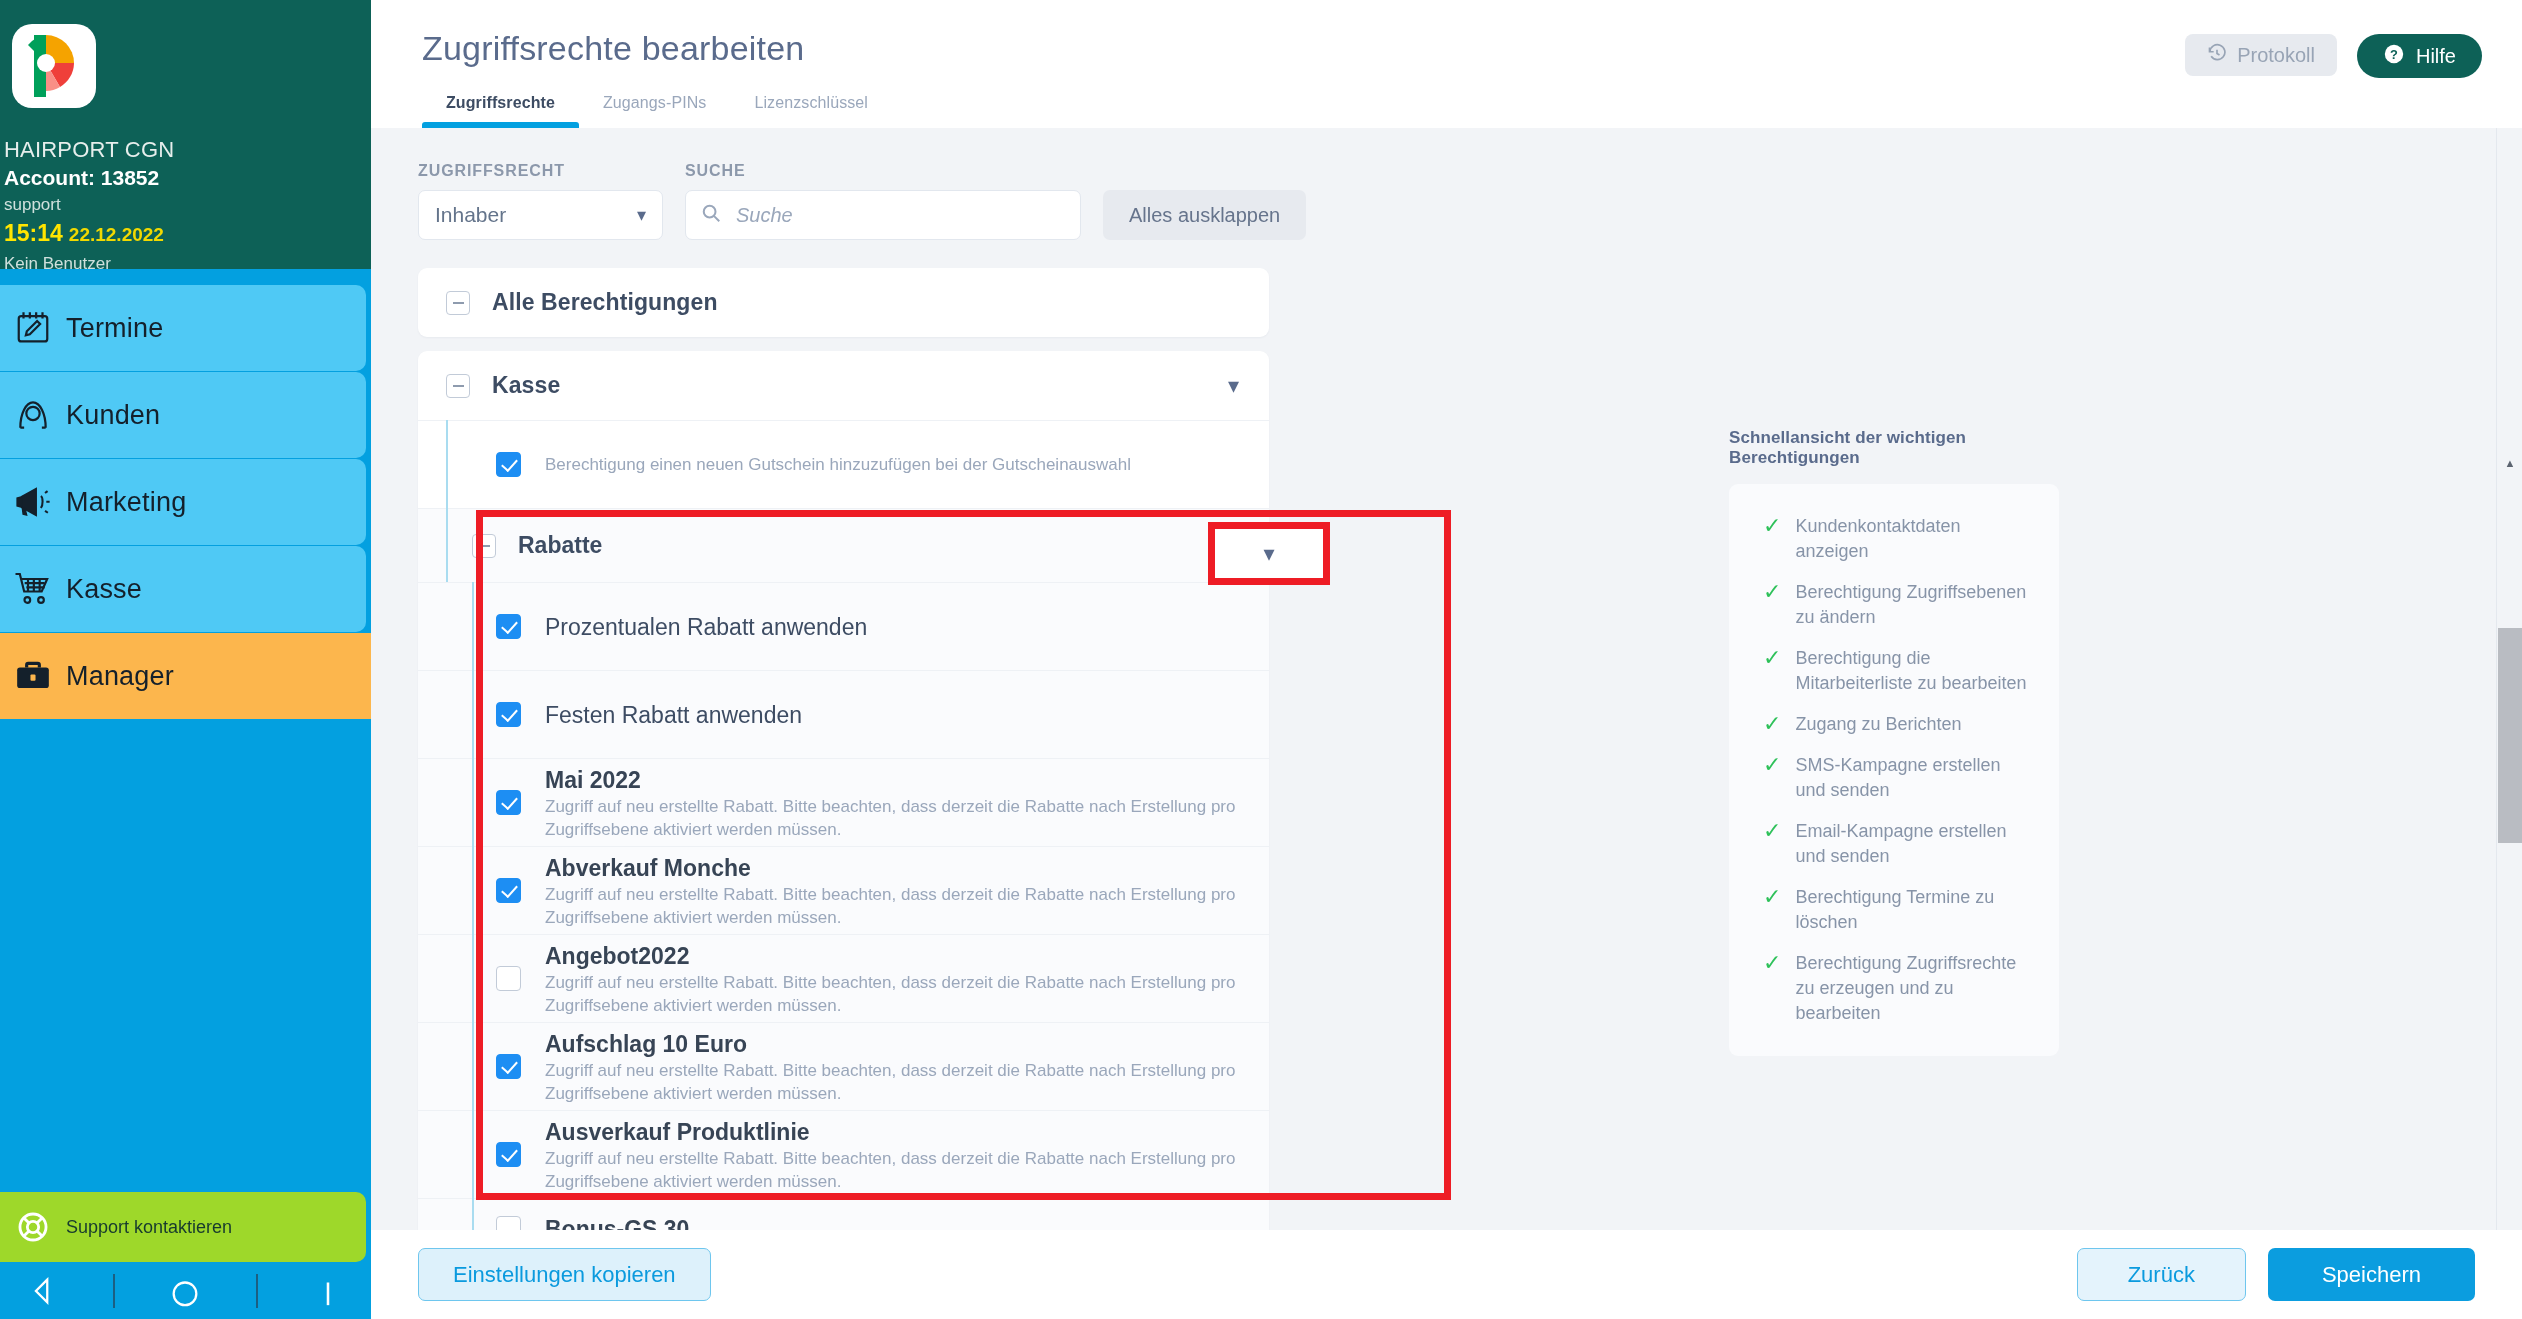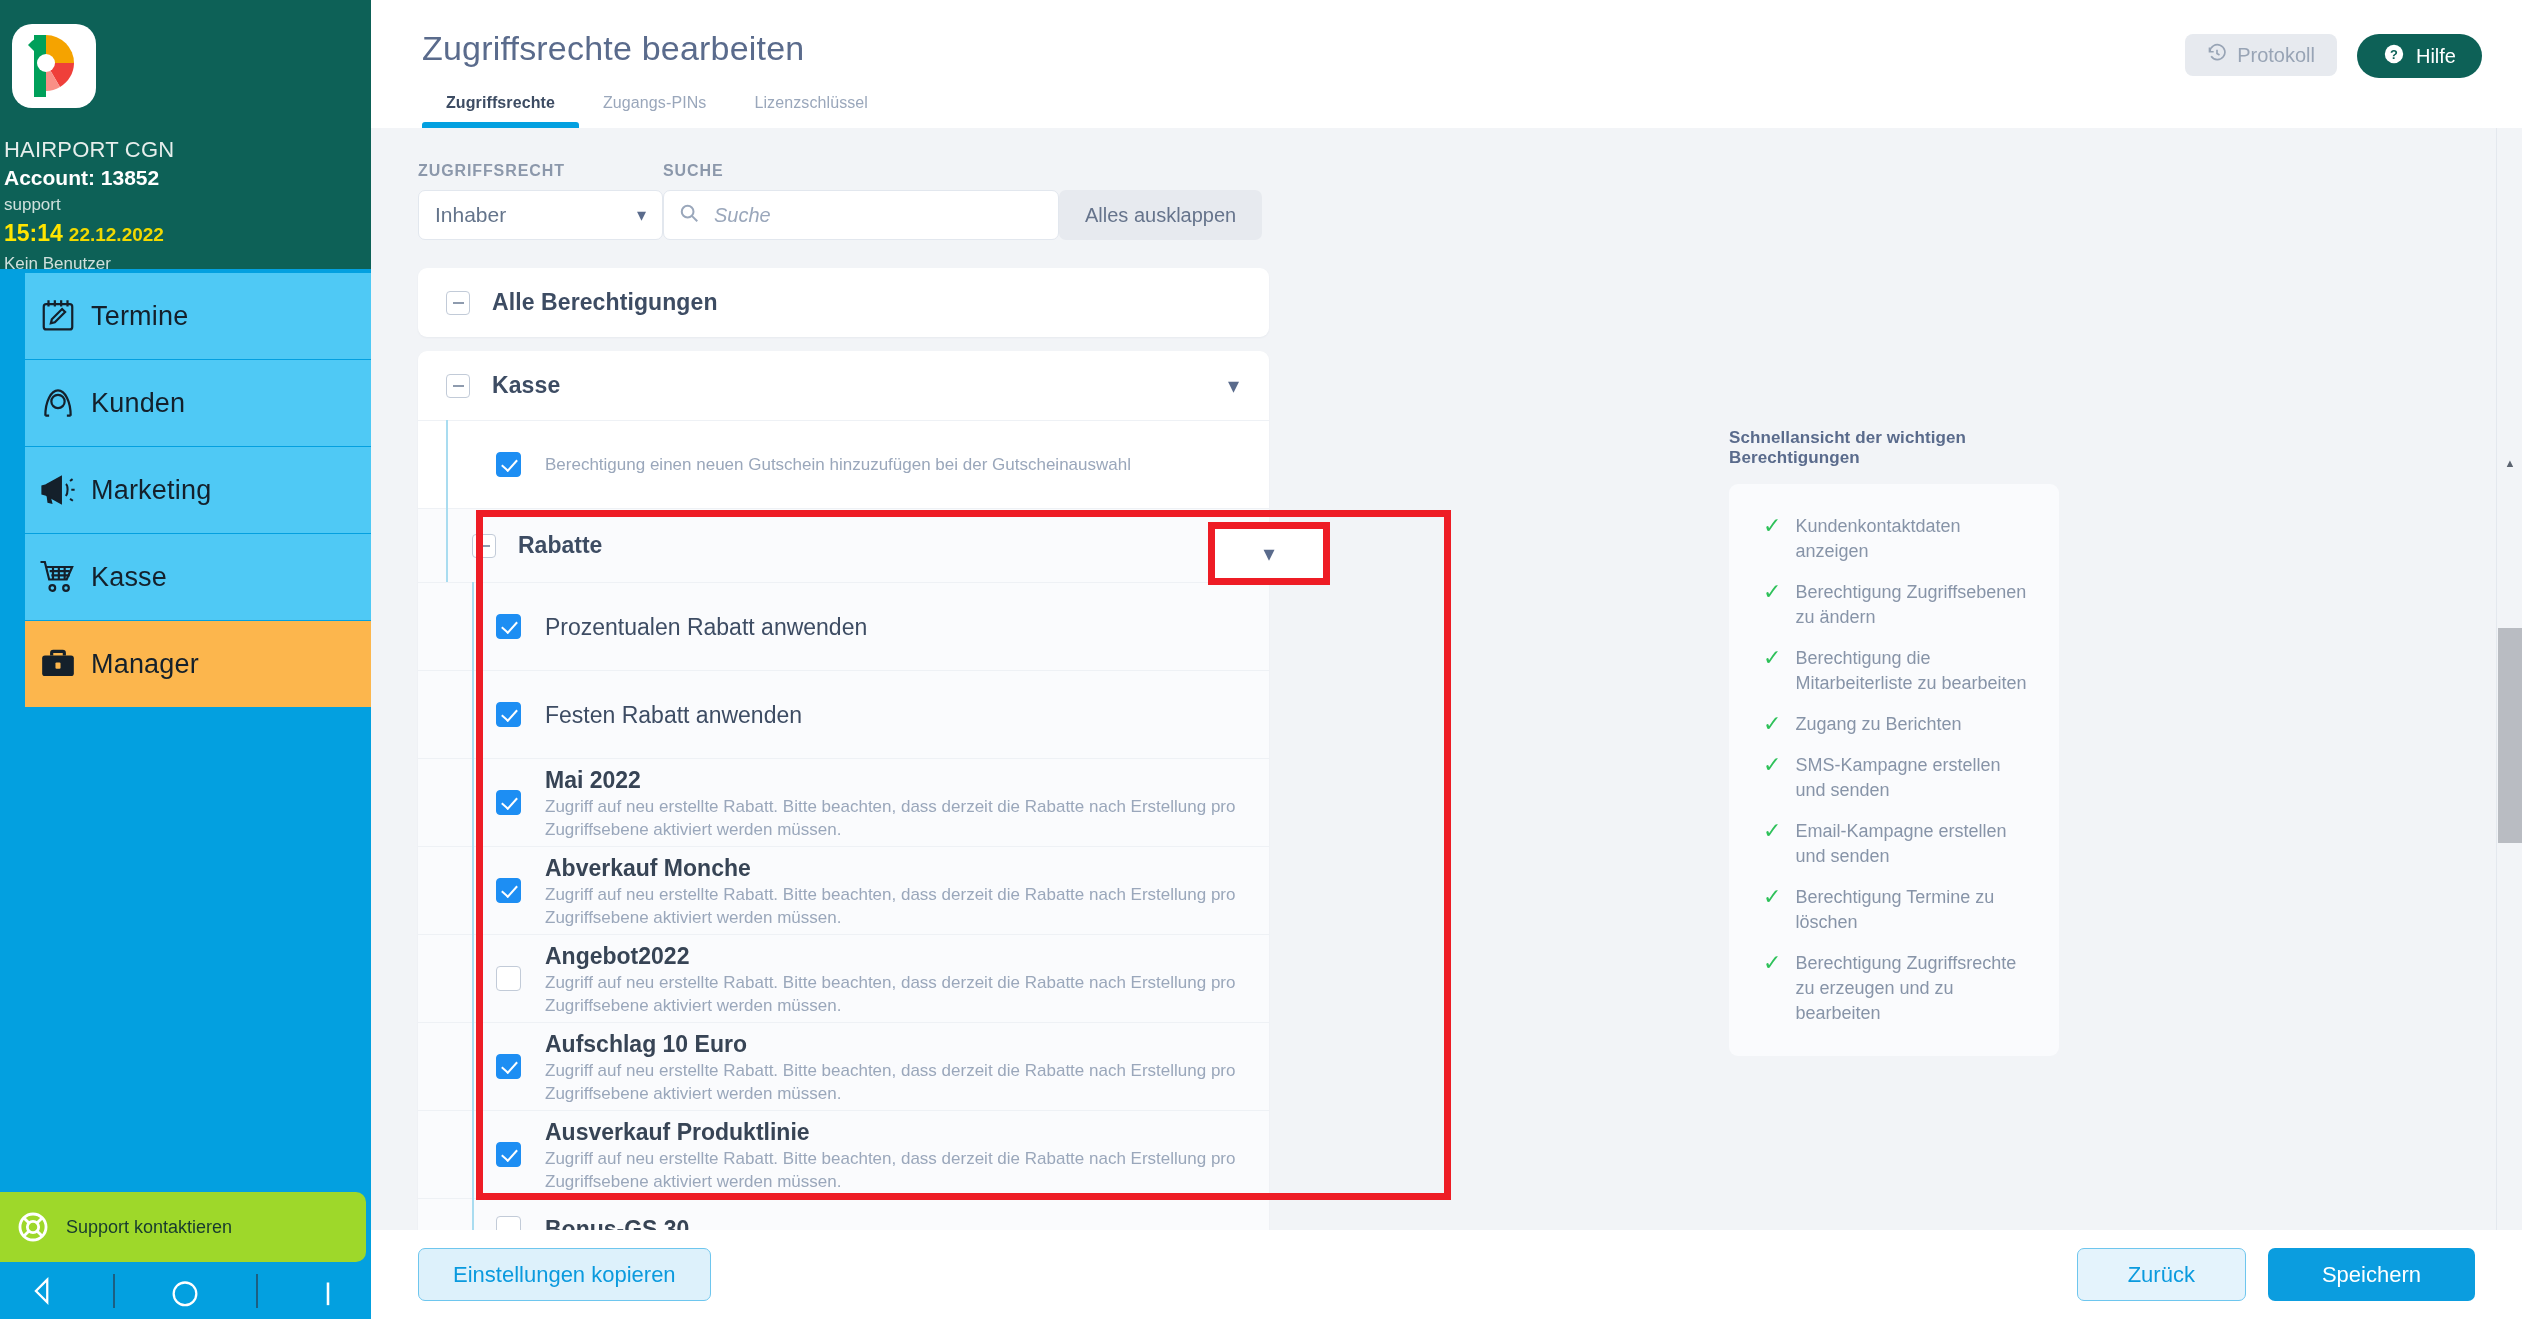--- a/index.html
+++ b/index.html
@@ -32,21 +32,21 @@
   }
   .brand-acct {
     color:#ffffff; font-size:21px; font-weight:bold; line-height:28px; padding-left:0px;
   }
   .brand-user { color:#cfe0dc; font-size:17px; line-height:26px; padding-left:0px; }
   .brand-time { line-height:30px; padding-left:0px; }
   .brand-time .t { color:#ffe500; font-size:23px; font-weight:bold; }
   .brand-time .d { color:#f1d900; font-size:19px; font-weight:bold; margin-left:6px; }
   .brand-nouser { color:#cfe0dc; font-size:17px; line-height:26px; padding-left:0px; }
 
-  .nav { padding-top:4px;margin-left:25px; }
+  .nav { padding-top:16px; }
   .nav-item {
     height:86px; margin:0 0 1px 0; background:#4fc9f5;
     display:flex; align-items:center; padding-left:0px;
     border-radius:0 10px 10px 0; width:366px;
     cursor:pointer;
   }
   .nav-item.active { background:#fcb64d; border-radius:0; width:371px; }
   .nav-ico { width:66px; display:flex; align-items:center; justify-content:center; flex:0 0 66px; }
   .nav-lbl { font-size:27px; color:#14202b; letter-spacing:.2px; }
 
@@ -97,21 +97,21 @@
   }
   .tab.active { color:#3d4c63; font-weight:bold; }
   .tab.active:after {
     content:""; position:absolute; left:0; right:0; bottom:0; height:6px;
     background:#03a0e0; border-radius:3px 3px 0 0;
   }
 
   .content { flex:1 1 auto; position:relative; overflow:hidden; }
   .content-inner { padding:34px 0 0 47px; display:flex; }
 
-  .filters { display:flex; align-items:flex-end; }
+  .filters { display:flex; align-items:flex-end; gap:22px; }
   .fgroup { display:flex; flex-direction:column; }
   .flabel {
     font-size:16px; color:#8c98ab; font-weight:bold; letter-spacing:.9px;
     margin-bottom:10px;
   }
   .select-box {
     width:245px; height:50px; background:#ffffff; border:1px solid #e2e7ee;
     border-radius:7px; display:flex; align-items:center; padding:0 16px;
     font-size:21px; color:#64748b; cursor:pointer; position:relative;
   }

